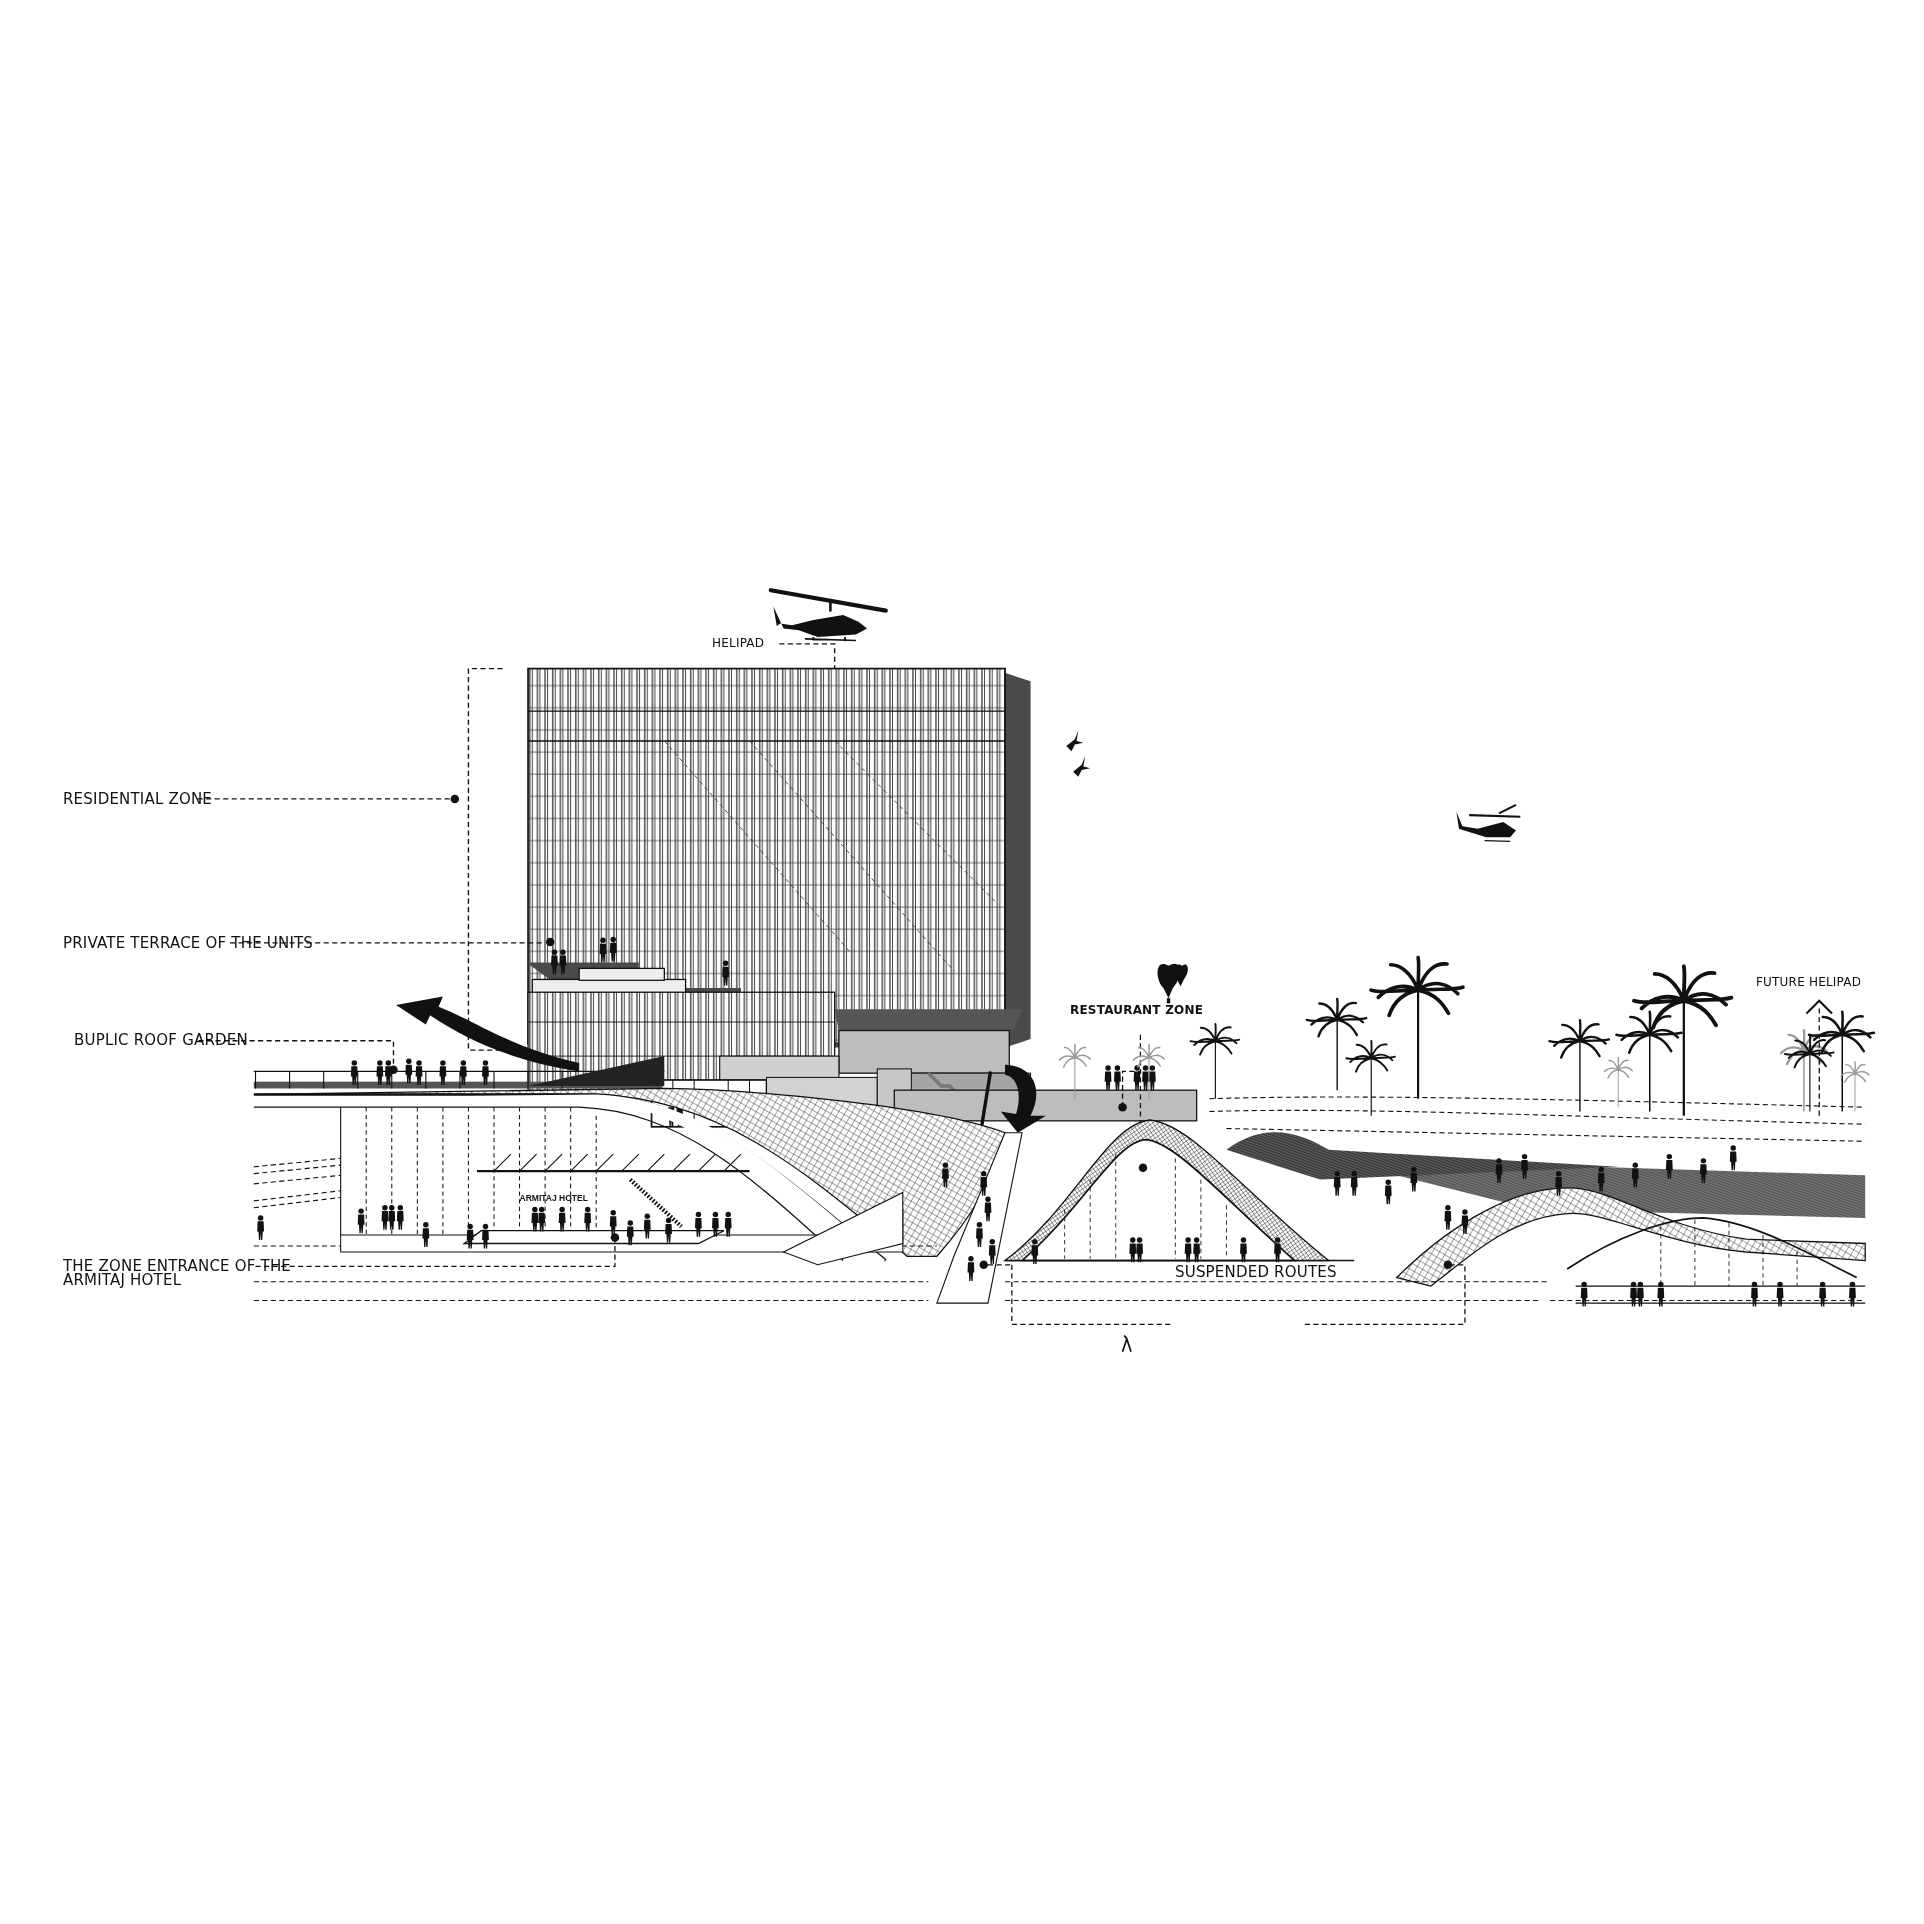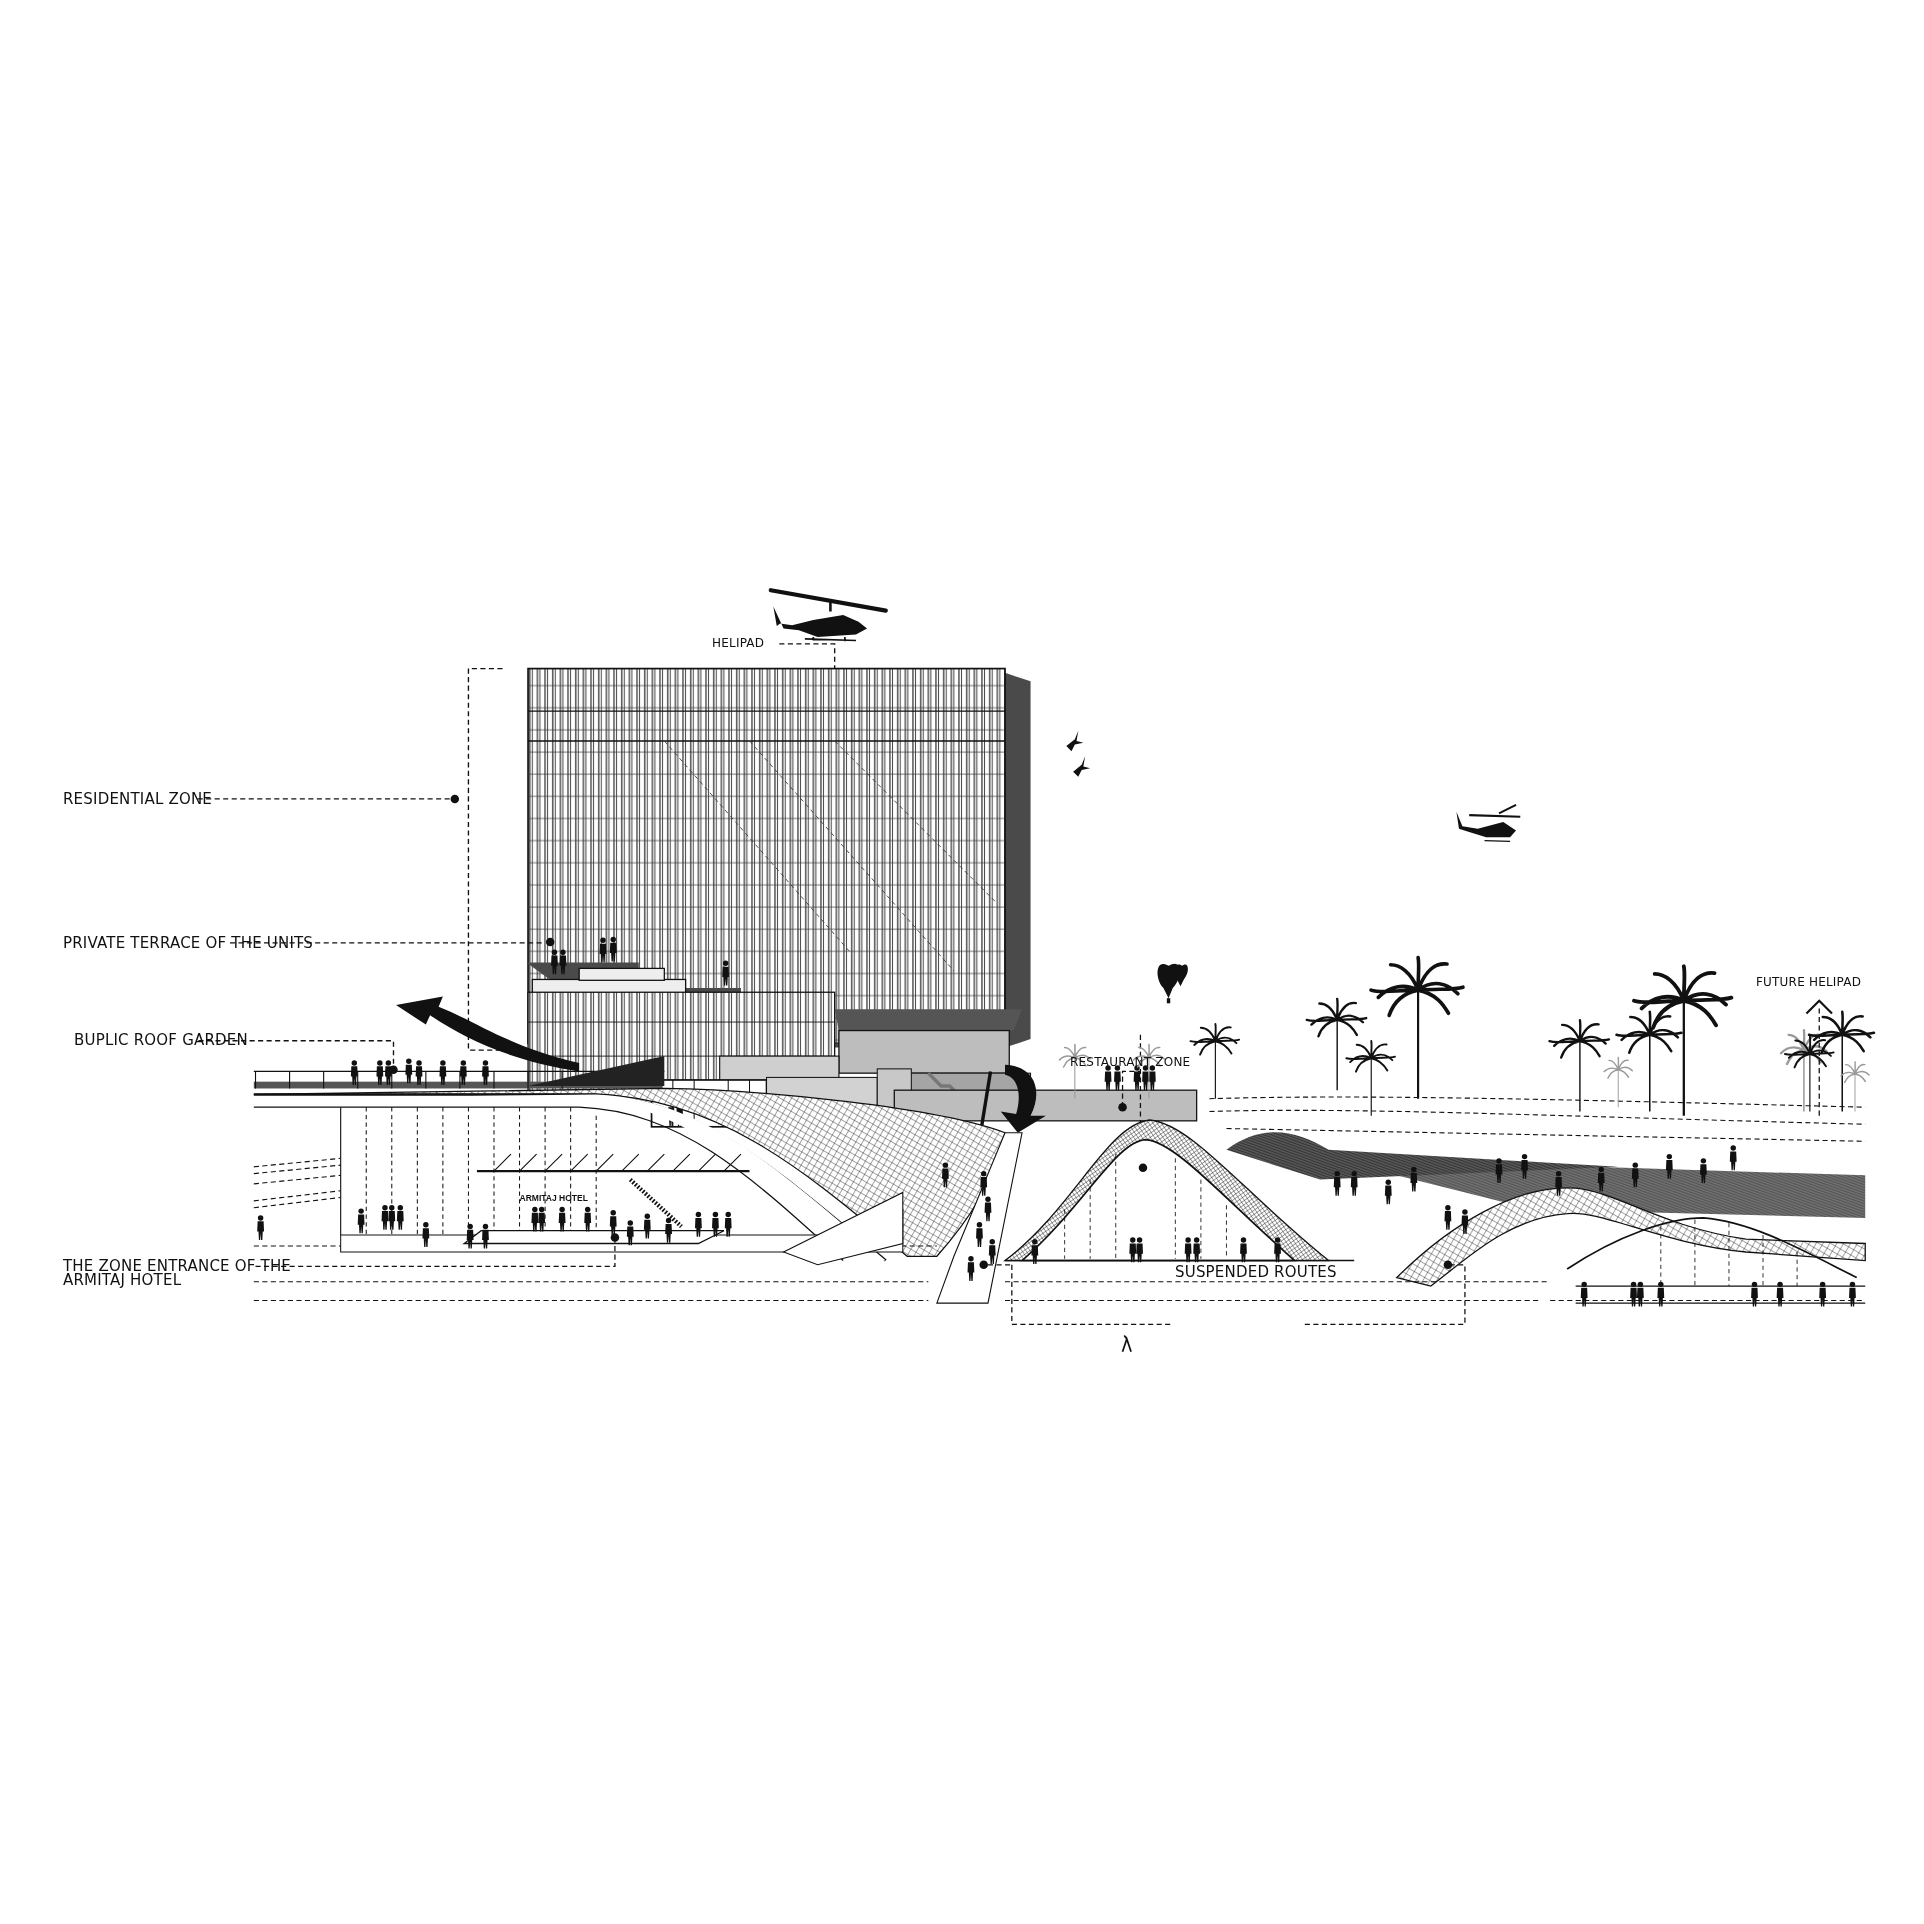--- a/index.html
+++ b/index.html
@@ -324,16 +324,16 @@
 </svg>
 
 <div class="label big" style="left:712px; top:637px;">HELIPAD</div>
 <div class="label" style="left:63px; top:793px;">RESIDENTIAL ZONE</div>
 <div class="label" style="left:63px; top:937px;">PRIVATE TERRACE OF THE UNITS</div>
 <div class="label" style="left:63px; top:1034px;margin-left:11px;">BUPLIC ROOF GARDEN</div>
 <div class="label" style="left:63px; top:1260px;">
   <div>THE ZONE ENTRANCE OF THE</div>
   <div>ARMITAJ HOTEL</div>
 </div>
-<div class="label big" style="left:1070px; top:1056px;">RESTAURANT ZONE</div>
+<div class="label big" style="left:1070px; top:1004px;font-weight:bold;">RESTAURANT ZONE</div>
 <div class="label big" style="left:1756px; top:976px;">FUTURE HELIPAD</div>
 <div class="label" style="left:1175px; top:1266px;">SUSPENDED ROUTES</div>
 
 
 </body></html>

